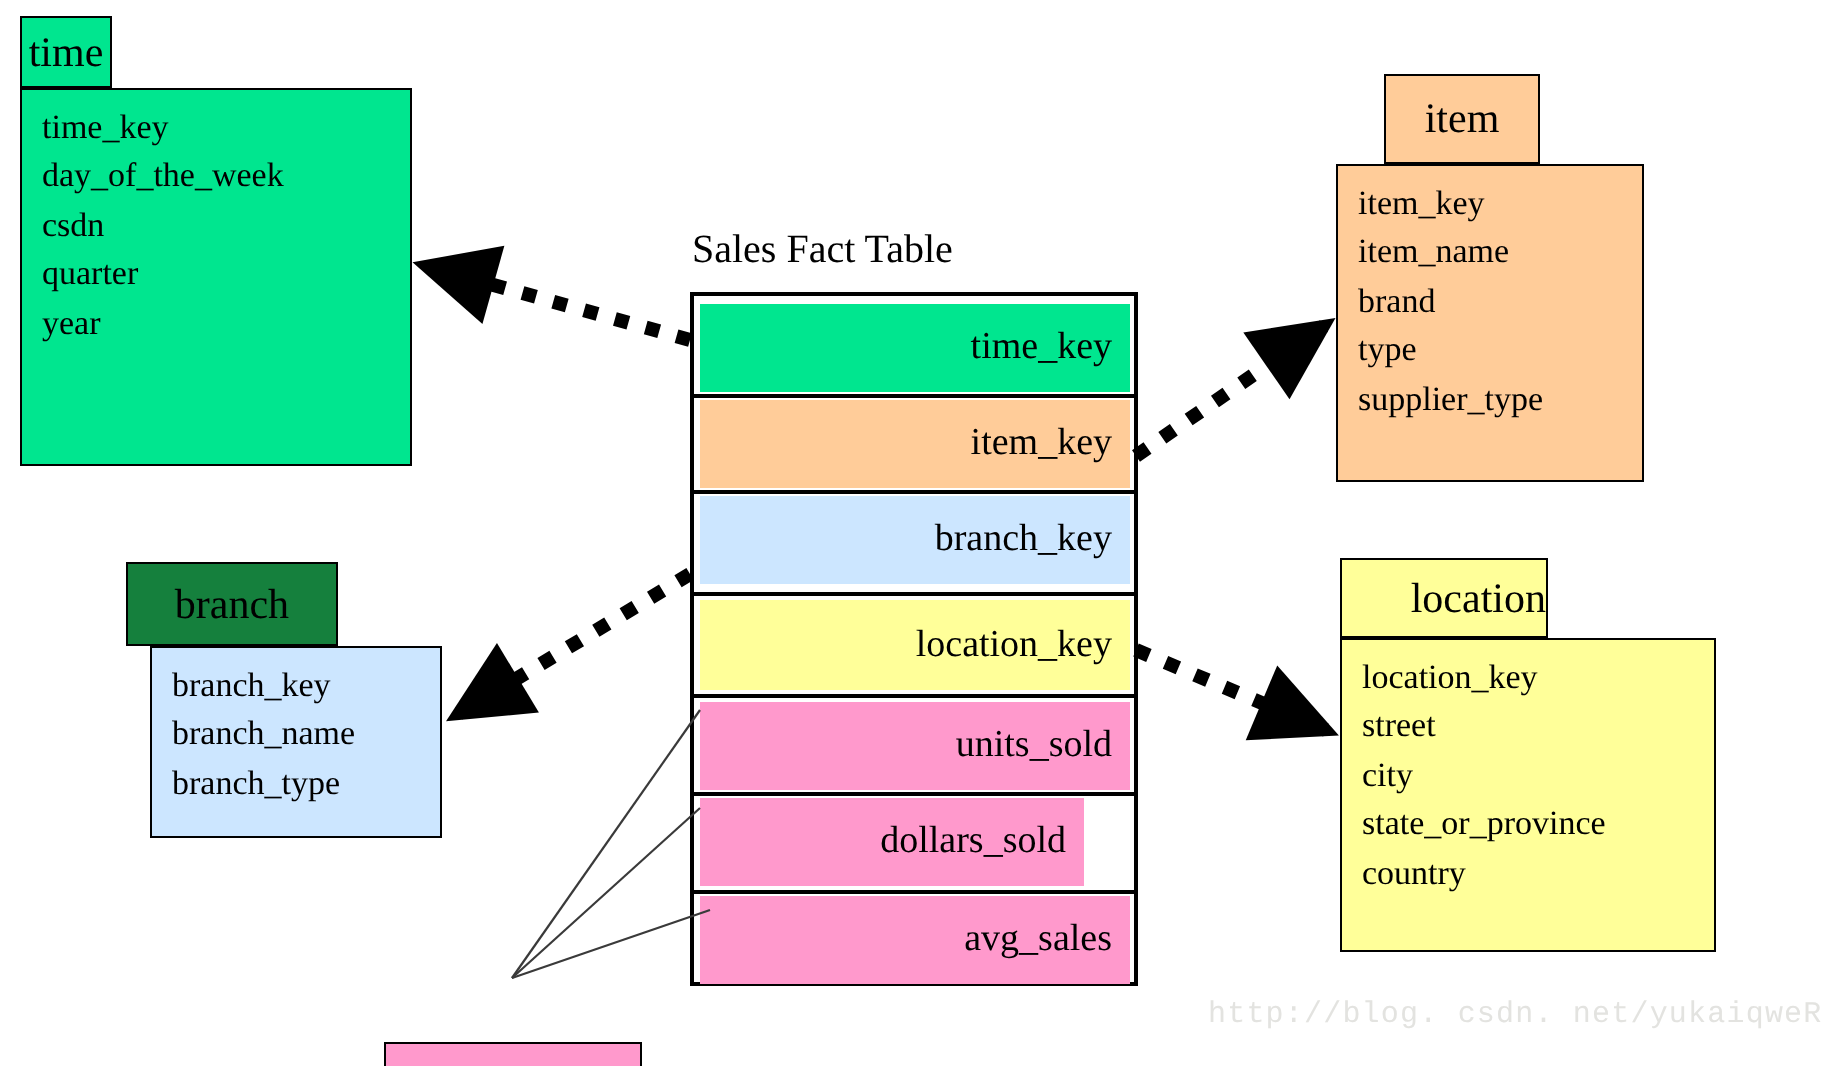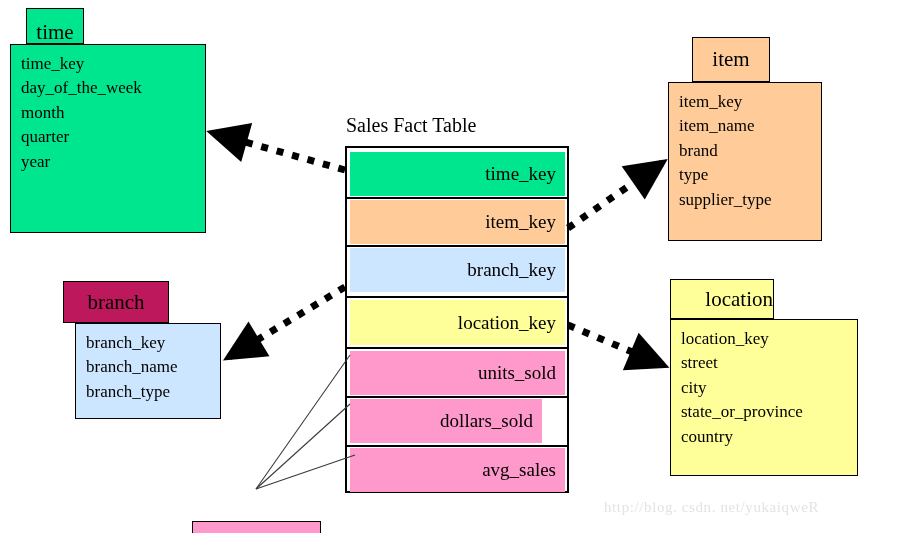--- a/index.html
+++ b/index.html
@@ -96,56 +96,56 @@
     justify-content: center;
     font-size: 21px;
     color: #000;
     z-index: 6;
     margin-top: 31px;
   }
 
   
   #watermark {
     position: absolute;
-    font-family: Liberation Serif, serif;
+    font-family: Liberation Mono, monospace;
     font-size: 15px;
     letter-spacing: 0.6px;
     color: #e3e3e0;
     white-space: nowrap;
     z-index: 1;
   }
 </style>
 </head>
 <body>
 
 <div id="canvas">
 
-  <div class="dim-tab" style="left:26px; top:8px; width:58px; height:36px; background:#00e68f;align-items:flex-end;">
+  <div class="dim-tab" style="left:10px; top:8px; width:46px; height:36px; background:#00e68f;">
     <span>time</span>
   </div>
   <div class="dim-body" style="left:10px; top:44px; width:196px; height:189px; background:#00e68f;">
     <div class="fld">time_key</div>
     <div class="fld">day_of_the_week</div>
-    <div class="fld">month</div>
+    <div class="fld">csdn</div>
     <div class="fld">quarter</div>
     <div class="fld">year</div>
   </div>
 
   <div class="dim-tab" style="left:692px; top:37px; width:78px; height:45px; background:#ffcc99;align-items:center;">
     <span>item</span>
   </div>
   <div class="dim-body" style="left:668px; top:82px; width:154px; height:159px; background:#ffcc99;">
     <div class="fld">item_key</div>
     <div class="fld">item_name</div>
     <div class="fld">brand</div>
     <div class="fld">type</div>
     <div class="fld">supplier_type</div>
   </div>
 
-  <div class="dim-tab" style="left:63px; top:281px; width:106px; height:42px; background:#be185d;">
+  <div class="dim-tab" style="left:63px; top:281px; width:106px; height:42px; background:#15803d;">
     <span>branch</span>
   </div>
   <div class="dim-body" style="left:75px; top:323px; width:146px; height:96px; background:#cce6ff;">
     <div class="fld">branch_key</div>
     <div class="fld">branch_name</div>
     <div class="fld">branch_type</div>
   </div>
 
   <div class="dim-tab" style="left:670px; top:279px; width:104px; height:40px; background:#ffff99;justify-content:flex-end;">
     <span>location</span>

